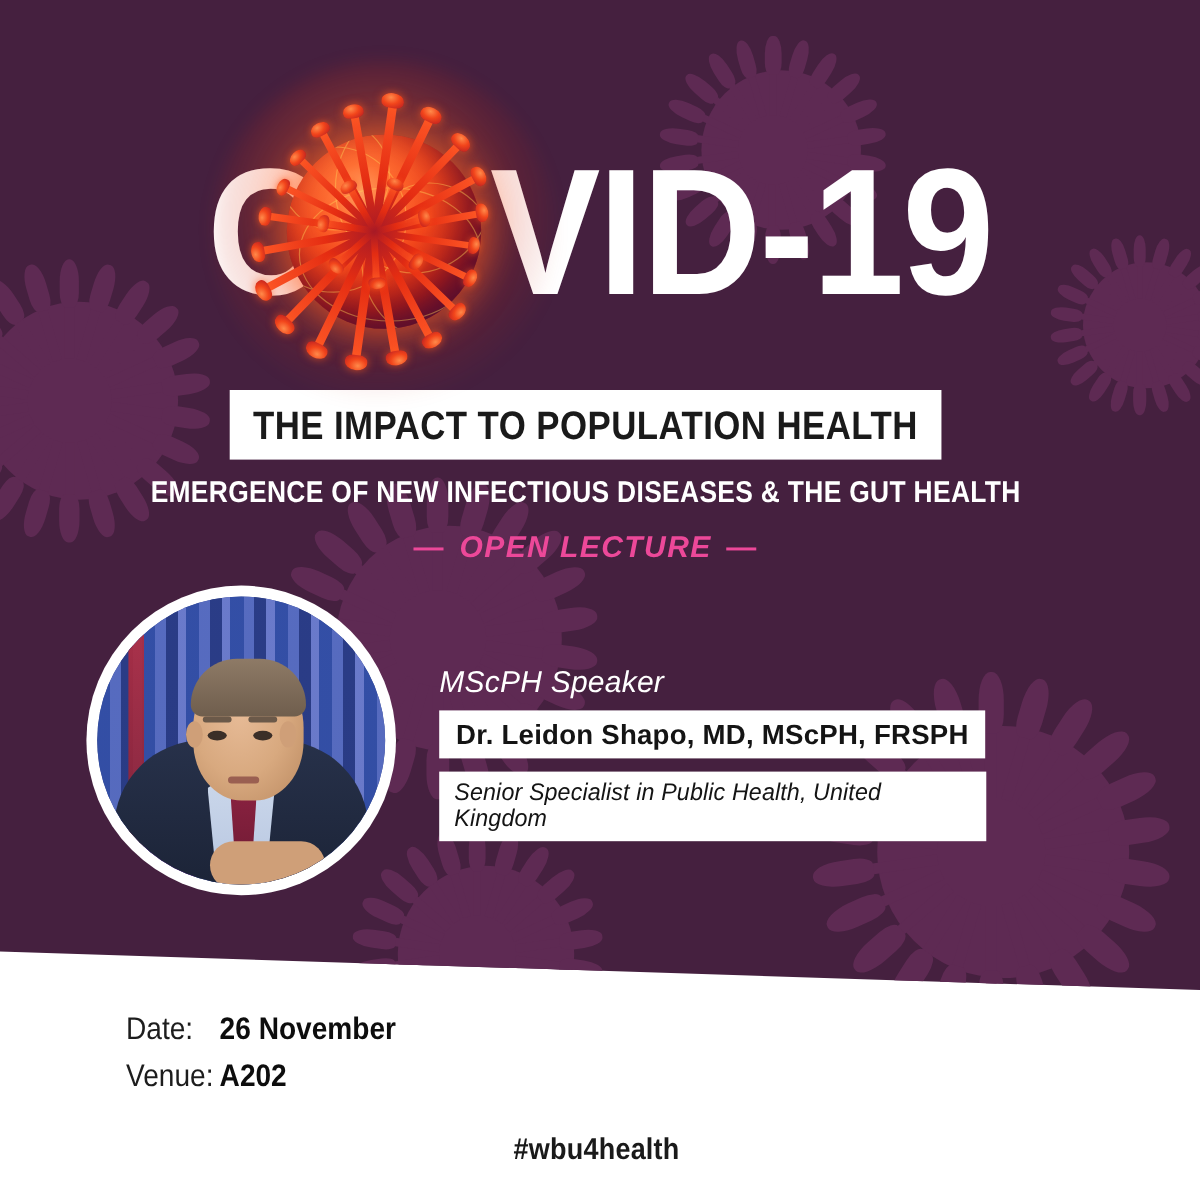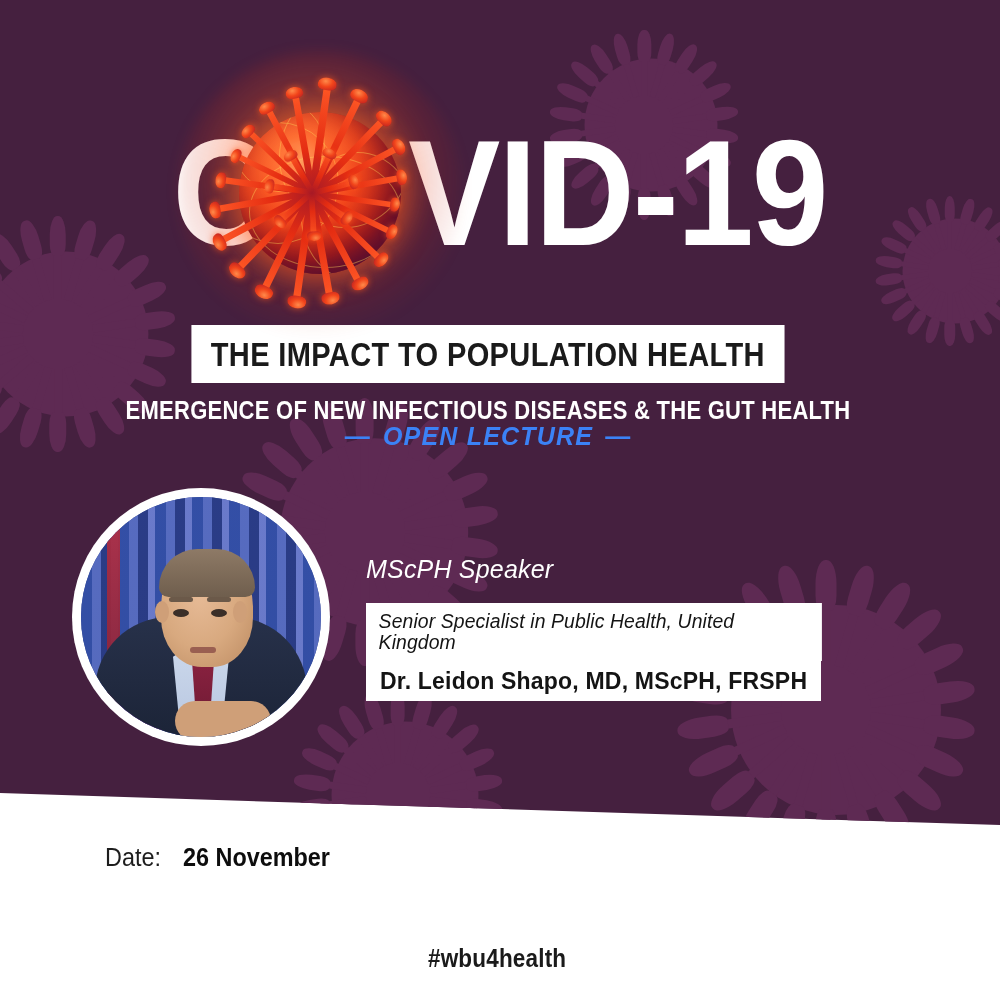--- a/index.html
+++ b/index.html
@@ -109,21 +109,21 @@
     font-weight:bold;font-size:33px;line-height:33px;
     padding:13px 22px 12px 22px;letter-spacing:.4px;
     transform:scaleX(.88);
   }
   .sub-second{
     margin-top:14px;color:#ffffff;font-weight:bold;
     font-size:25px;line-height:26px;letter-spacing:.3px;
     transform:scaleX(.88);
   }
   .open-lecture{
-    color:#3b82f6;font-weight:bold;font-style:italic;
+    margin-top:20px;color:#ec4899;font-weight:bold;font-style:italic;
     font-size:25px;line-height:26px;letter-spacing:1.2px;
   }
   .open-lecture .dash{display:inline-block;padding:0 12px;font-style:normal;}
 
   
   .photo{
     position:absolute;left:72px;top:488px;width:258px;height:258px;
     border-radius:50%;background:#ffffff;
     box-shadow:0 0 0 0 rgba(0,0,0,0);
     z-index:5;
@@ -917,30 +917,34 @@
         <div class="brow r"></div>
         <div class="eye l"></div>
         <div class="eye r"></div>
         <div class="mouth"></div>
         <div class="hands"></div>
       </div>
     </div>
 
     <div class="speaker">
       <div class="guest-label">MScPH Speaker</div>
+      <div><span class="name-bar">Dr. Leidon Shapo, MD, MScPH, FRSPH</span></div>
       <div><span class="role-bar">Senior Specialist in Public Health, United Kingdom</span></div>
-      <div><span class="name-bar">Dr. Leidon Shapo, MD, MScPH, FRSPH</span></div>
     </div>
   </div>
 
   <div class="info">
 
     <div class="details">
       <div class="drow">
         <span class="dlabel">Date:</span>
         <span class="dvalue">26 November</span>
       </div>
+      <div class="drow">
+        <span class="dlabel">Venue:</span>
+        <span class="dvalue">A202</span>
+      </div>
     </div>
 
     <div class="hashtag">#wbu4health</div>
 
   </div>
 </div>
 
 </body></html>

